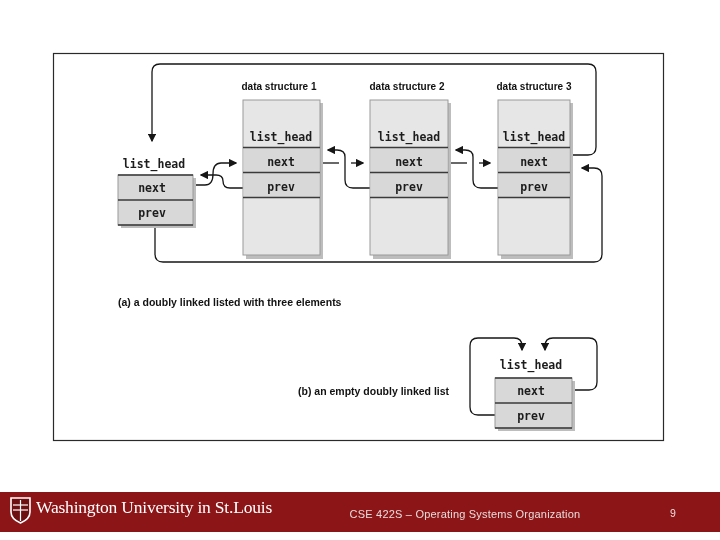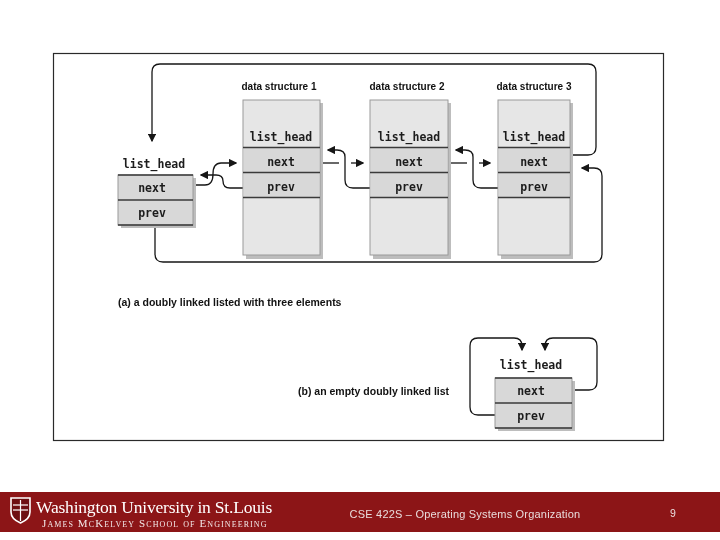--- a/index.html
+++ b/index.html
@@ -140,20 +140,19 @@
     <div class="band" style="background:#8c1517;"></div>
     <div id="logo">
       <svg width="21" height="27" viewBox="0 0 21 27">
         <path d="M1,1 H20 V15 Q20,22 10.5,26 Q1,22 1,15 Z" fill="#6e0f12" stroke="#ffffff" stroke-width="1.6"></path>
         <line x1="3" y1="8" x2="18" y2="8" stroke="#ffffff" stroke-width="1.2"></line>
         <line x1="3" y1="13" x2="18" y2="13" stroke="#ffffff" stroke-width="1.2"></line>
         <line x1="10.5" y1="3" x2="10.5" y2="24" stroke="#ffffff" stroke-width="1.2"></line>
       </svg>
       <div id="logo-texts">
         <div id="logo-univ">Washington University in St.Louis</div>
-        <div id="logo-school">James McKelvey School of Engineering</div>
       </div>
     </div>
   </div>
   <div id="footer-course">CSE 422S – Operating Systems Organization</div>
   <div id="footer-page">9</div>
 
 </div>
 
 </body></html>

